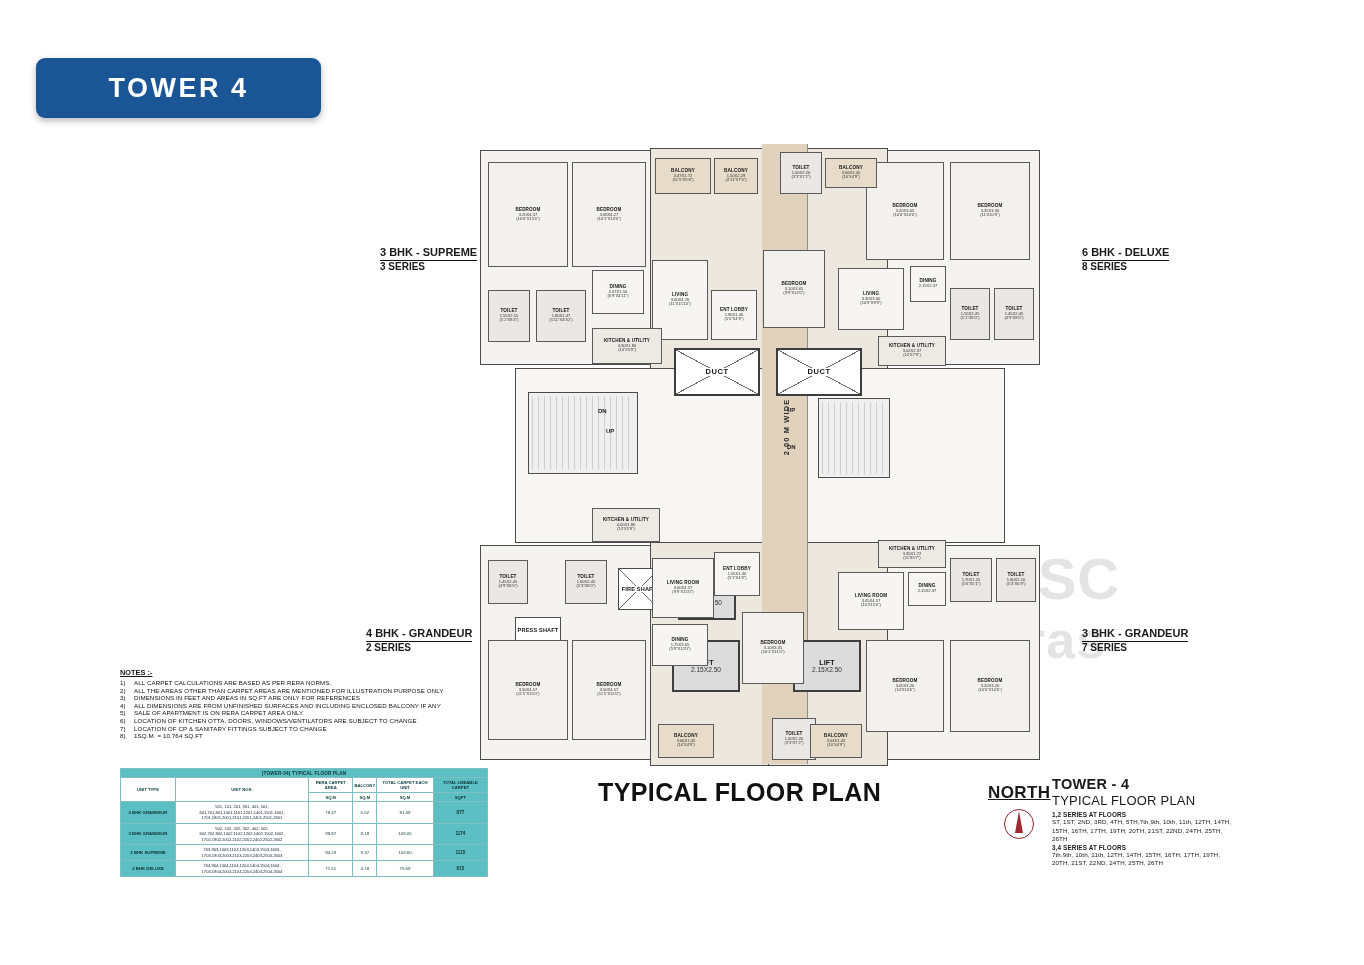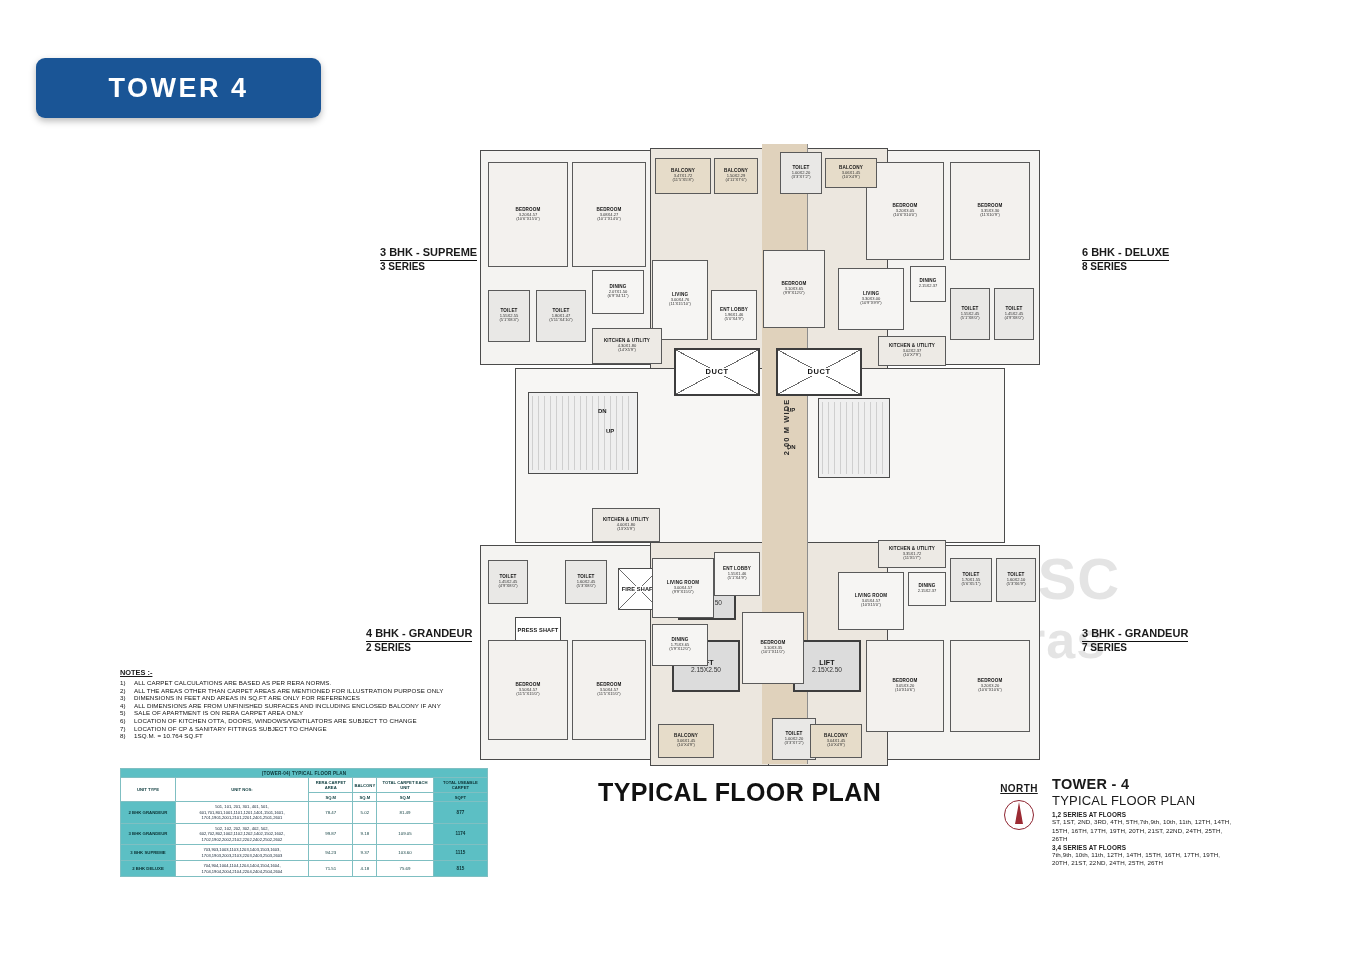--- a/index.html
+++ b/index.html
@@ -95,21 +95,21 @@
   #area-table .sub{font-size:4.2px;font-weight:bold;padding:1.5px 1px;background:#ffffff;}
   #area-table .sub.teal{background:#5cbfc4;color:#0b3234;}
   #area-table .utype{background:#5cbfc4;color:#0b3234;font-size:4.3px;font-weight:bold;padding:2px 1px;width:52px;}
   #area-table .unos{font-size:4.1px;padding:2px 2px;line-height:1.35;color:#123;width:128px;}
   #area-table .val{font-size:4.4px;padding:2px 1px;}
   #area-table .use{background:#5cbfc4;color:#0b3234;font-size:4.6px;font-weight:bold;}
   
   #main-title{position:absolute;left:598px;top:778px;font-size:25px;font-weight:bold;letter-spacing:.4px;color:#111;}
   
   #north{position:absolute;left:988px;top:783px;width:62px;text-align:center;}
-  #north .lbl{font-size:10px;font-weight:bold;text-decoration:underline;letter-spacing:.4px;}
+  #north .lbl{font-size:17px;font-weight:bold;text-decoration:underline;letter-spacing:.4px;}
   #tower-info{position:absolute;left:1052px;top:776px;width:180px;}
   #tower-info .t1{font-size:14.5px;font-weight:bold;letter-spacing:.3px;line-height:1.15;}
   #tower-info .t2{font-size:13px;letter-spacing:.2px;line-height:1.2;margin-bottom:3px;}
   #tower-info .sh{font-size:6.4px;font-weight:bold;letter-spacing:.1px;}
   #tower-info .sl{font-size:6.2px;line-height:1.33;letter-spacing:.1px;margin-bottom:1px;}
   
   .wm{position:absolute;font-size:58px;font-weight:bold;color:rgba(130,130,130,.22);letter-spacing:1px;pointer-events:none;}
   #wm1{left:518px;top:405px;}
   #wm2{left:545px;top:470px;font-size:52px;}
   .compass{width:34px;height:34px;margin:4px auto 0;position:relative;}

